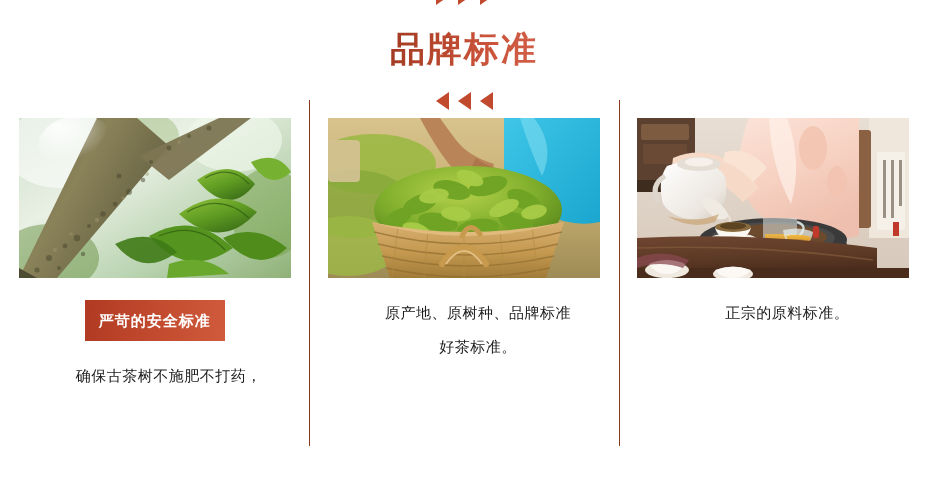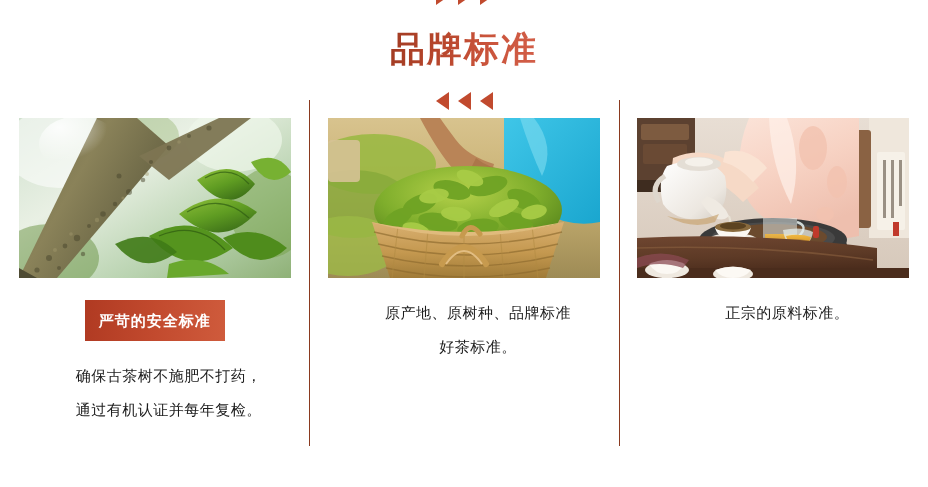--- a/index.html
+++ b/index.html
@@ -224,21 +224,20 @@
         <path d="M204 120 q32 -16 64 10 q-30 28 -64 -10 z" fill="#4f8c1c"></path>
         <path d="M150 146 q34 -12 60 10 l-62 4 z" fill="#69a82c"></path>
         <path d="M96 126 q36 -18 62 8 q-34 26 -62 -8 z" fill="#3f7a16" opacity="0.9"></path>
         <path d="M232 44 q26 -12 40 10 q-22 20 -40 -10 z" fill="#77b132"></path>
         <ellipse cx="60" cy="26" rx="40" ry="28" fill="url(#c1blur)"></ellipse>
       </svg>
     </div>
     <div class="badge">严苛的安全标准</div>
     <div class="desc">
       <span class="desc-line">确保古茶树不施肥不打药，</span>
-      <span class="desc-line">通过有机认证并每年复检。</span>
     </div>
   </div>
 
   <div class="col">
     <div class="photo">
       <svg viewBox="0 0 272 160" preserveAspectRatio="none" aria-hidden="true">
         <defs>
           <linearGradient id="c2bg" x1="0" y1="0" x2="0" y2="1">
             <stop offset="0%" stop-color="#d8c38e"></stop>
             <stop offset="45%" stop-color="#c9b274"></stop>

